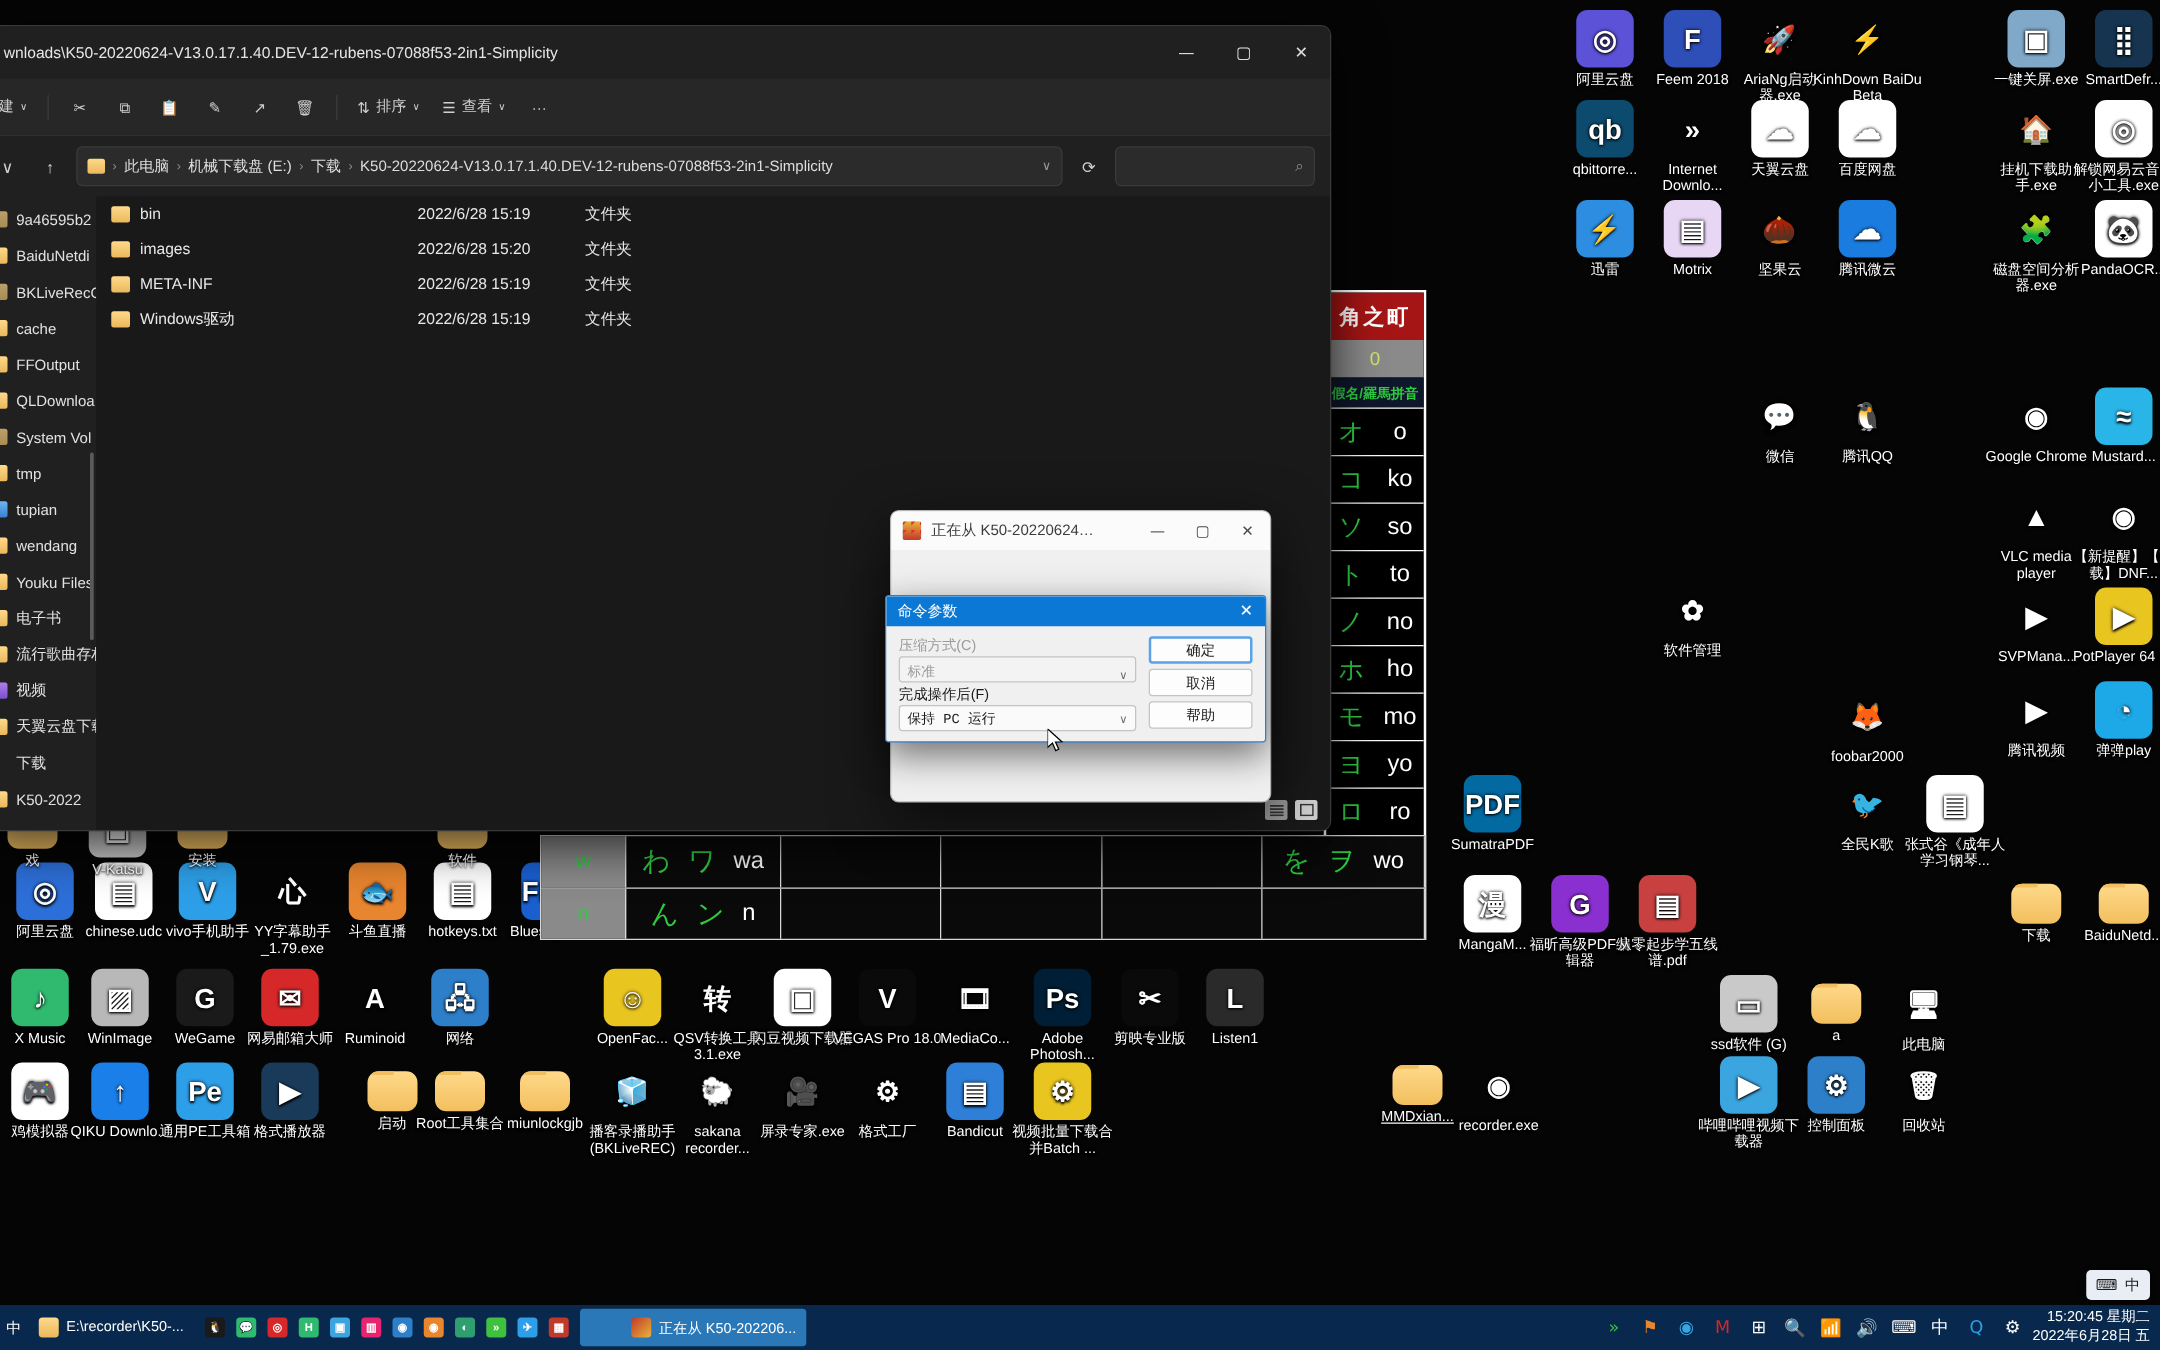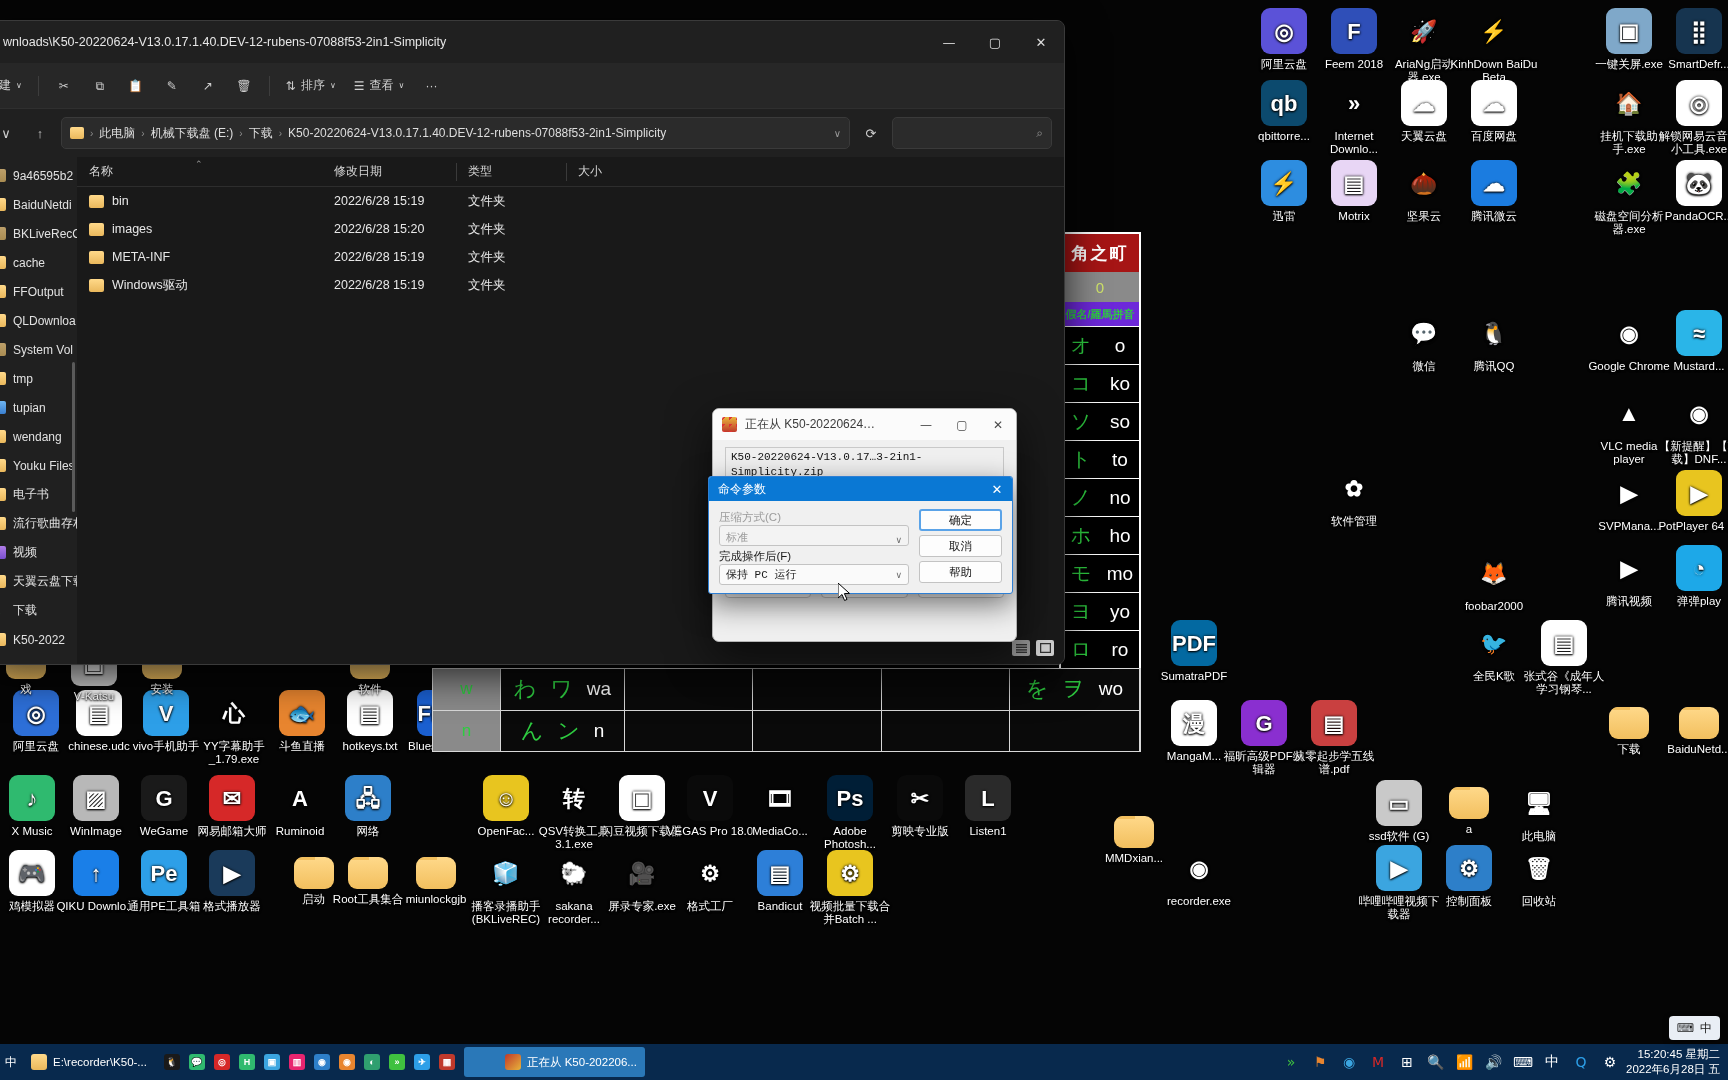--- a/index.html
+++ b/index.html
@@ -141,21 +141,21 @@
   #kana {
     position:absolute; left:1059px; top:232px;
     width:82px; height:520px;
     background:#000; border:2px solid #fff; overflow:hidden;
   }
   #kana-hdr { height:38px; background:#a61515; color:#fff;
               display:flex; align-items:center; justify-content:center;
               font-size:17px; font-weight:bold; letter-spacing:2px; }
   .kana-gray { background:#8a8a8a; height:30px; display:flex; align-items:center;
                justify-content:center; color:#cfe36a; font-size:15px; }
-  .kana-lbl { background:#6d28d9; height:24px; display:flex; align-items:center;
+  .kana-lbl { background:#0f172a; height:24px; display:flex; align-items:center;
               justify-content:center; color:#2ecc40; font-size:11px; font-weight:bold; }
   .kana-row { height:38px; border-top:1px solid #fff; display:flex; align-items:center; }
   .kana-jp { width:40px; text-align:center; color:#2ecc40; font-size:20px; }
   .kana-ro { flex:1; text-align:center; color:#fff; font-size:19px; }
 
   
   #kana-table {
     position:absolute; left:432px; top:668px; width:709px; height:84px;
     border:1px solid #d8d8d8; background:#0a0a0a; display:flex; flex-direction:column;
   }
@@ -419,21 +419,21 @@
         <span class="lbl">ssd软件 (G)</span>
       </div>
       <div class="dicon" style="left: 1425px; top: 780px;">
         <div class="glyph folder-glyph" style="width: 40px; height: 32px; margin-top: 7px;"></div>
         <span class="lbl">a</span>
       </div>
       <div class="dicon" style="left: 1495px; top: 780px;">
         <div class="glyph" style="background: transparent;">🖥</div>
         <span class="lbl">此电脑</span>
       </div>
-      <div class="dicon" style="left: 1090px; top: 809px;">
+      <div class="dicon" style="left: 1090px; top: 845px; text-decoration: underline;">
         <div class="glyph folder-glyph" style="width: 40px; height: 32px; margin-top: 7px;"></div>
         <span class="lbl">MMDxian...</span>
       </div>
       <div class="dicon" style="left: 1155px; top: 845px;">
         <div class="glyph" style="background: transparent;">◉</div>
         <span class="lbl">recorder.exe</span>
       </div>
       <div class="dicon" style="left: 1355px; top: 845px;">
         <div class="glyph" style="background: rgb(59, 165, 224);">▶</div>
         <span class="lbl">哔哩哔哩视频下载器</span>
@@ -820,27 +820,20 @@
             </div>
             <div class="side-item">
               <span class="side-ico "></span>
               <span>K50-2022</span>
             </div>
           </div>
         <div id="side-scroll"></div>
       </div>
 
       <div id="exp-main">
-        <div id="col-head">
-          <div class="col c-name">名称</div>
-          <div id="sort-caret">⌃</div>
-          <div class="col c-date">修改日期</div>
-          <div class="col c-type">类型</div>
-          <div class="col c-size">大小</div>
-        </div>
         <div id="rows">
             <div class="frow">
               <div class="fcell c-name">
                 <span class="fico"></span>
                 <span>bin</span>
               </div>
               <div class="fcell c-date">
                 <span>2022/6/28 15:19</span>
               </div>
               <div class="fcell c-type">
@@ -920,24 +913,20 @@
     <div id="rar-title">
       <div id="rar-icon"></div>
       <span>正在从 K50-20220624…</span>
       <div class="rar-wbtns">
         <div class="rar-wbtn">—</div>
         <div class="rar-wbtn">▢</div>
         <div class="rar-wbtn x">✕</div>
       </div>
     </div>
 
-    <div id="rar-status">
-      <div>K50-20220624-V13.0.17…3-2in1-Simplicity.zip</div>
-      <div>正在解压</div>
-    </div>
 
     <div id="rar-bar-area"></div>
 
     <div class="rar-btn-row">
       <div class="rar-btn">后台(B)</div>
       <div class="rar-btn">暂停(P)</div>
     </div>
     <div class="rar-btn-row">
       <div class="rar-btn">取消</div>
       <div class="rar-btn">更多(M)...</div>

